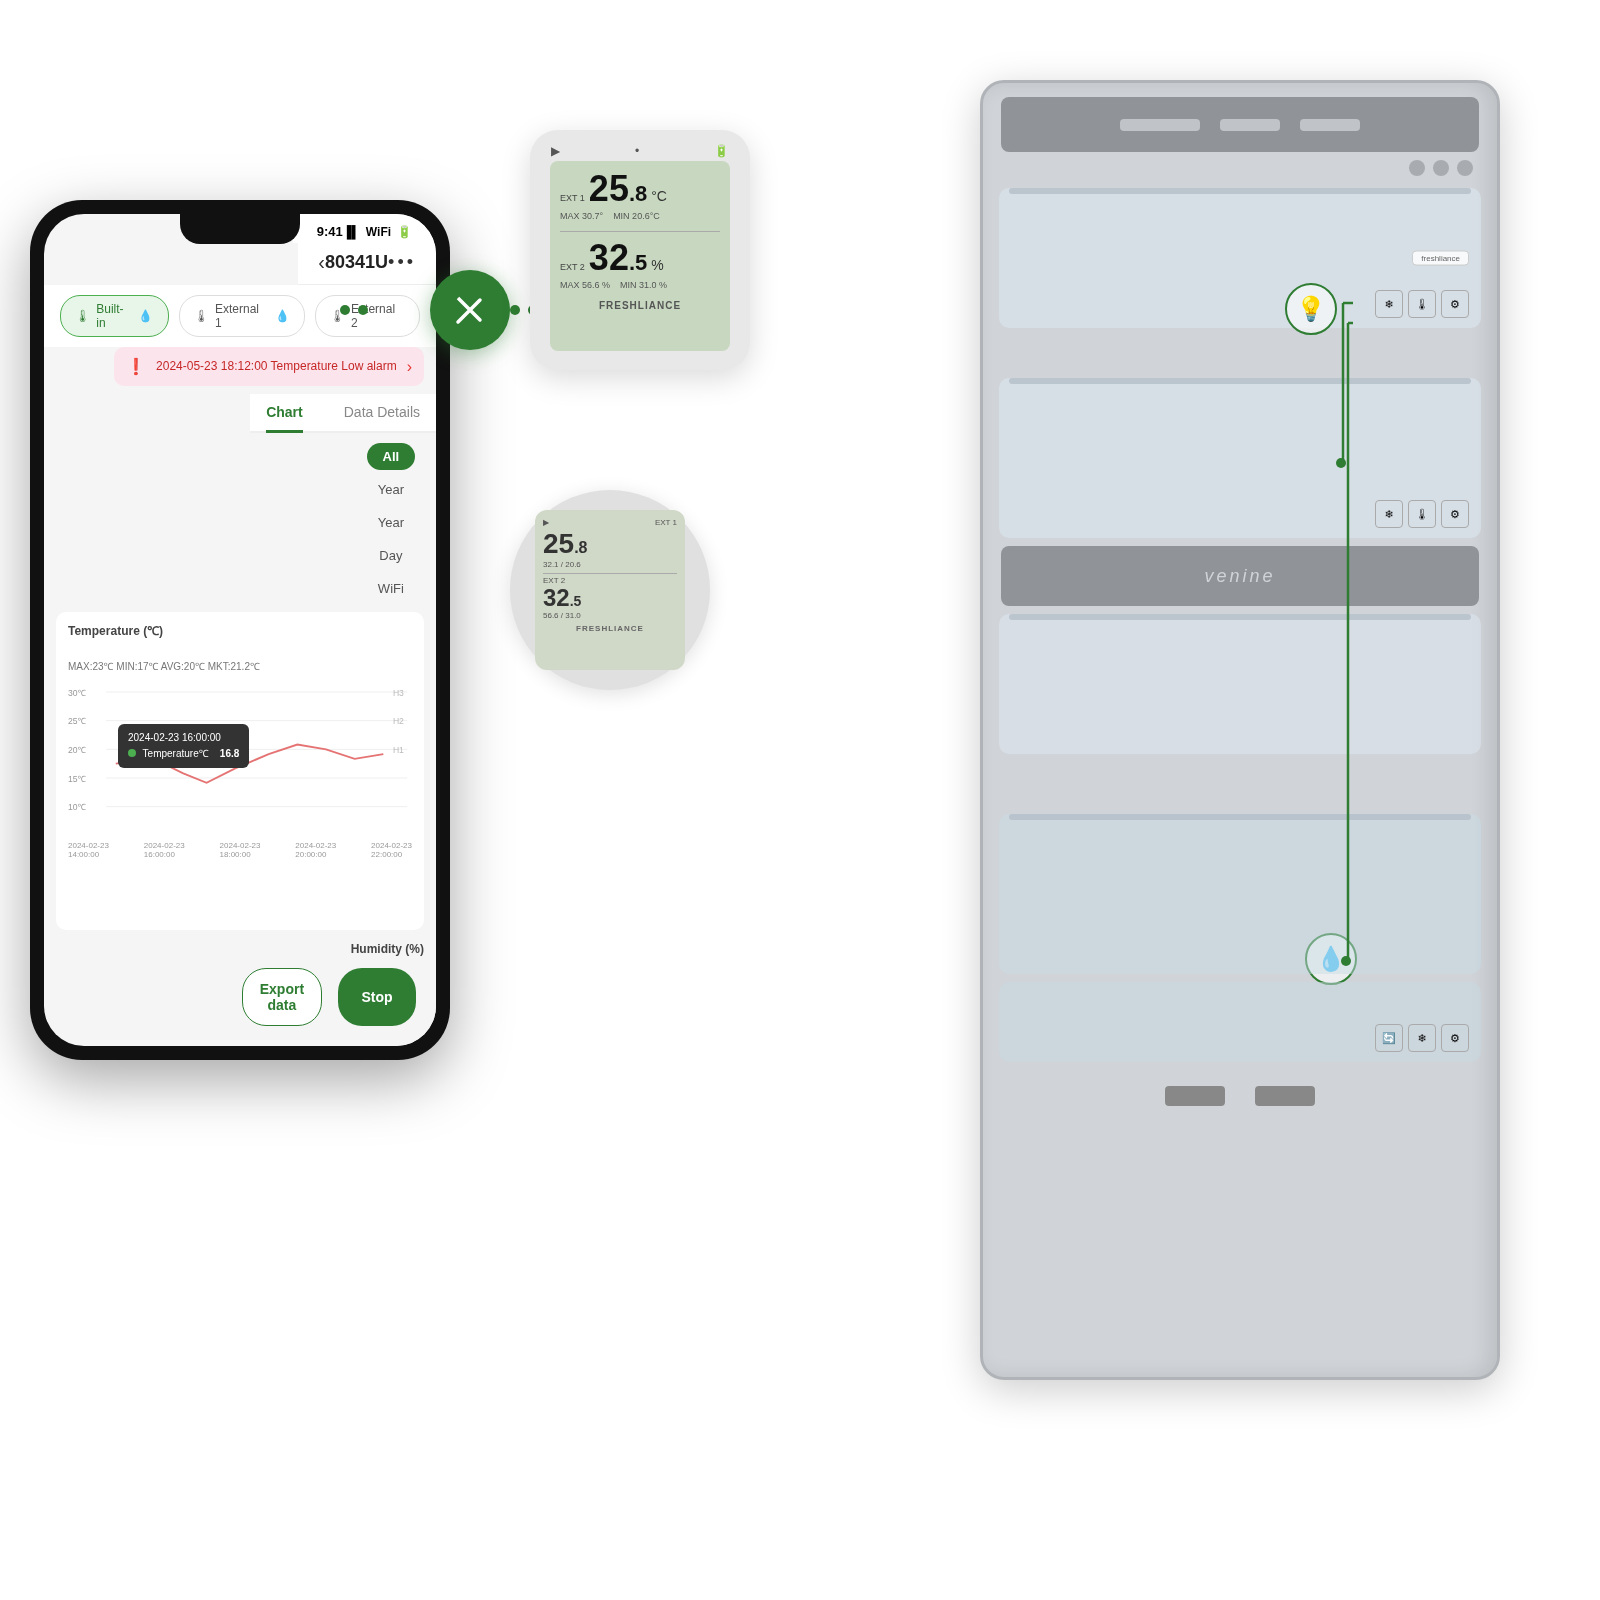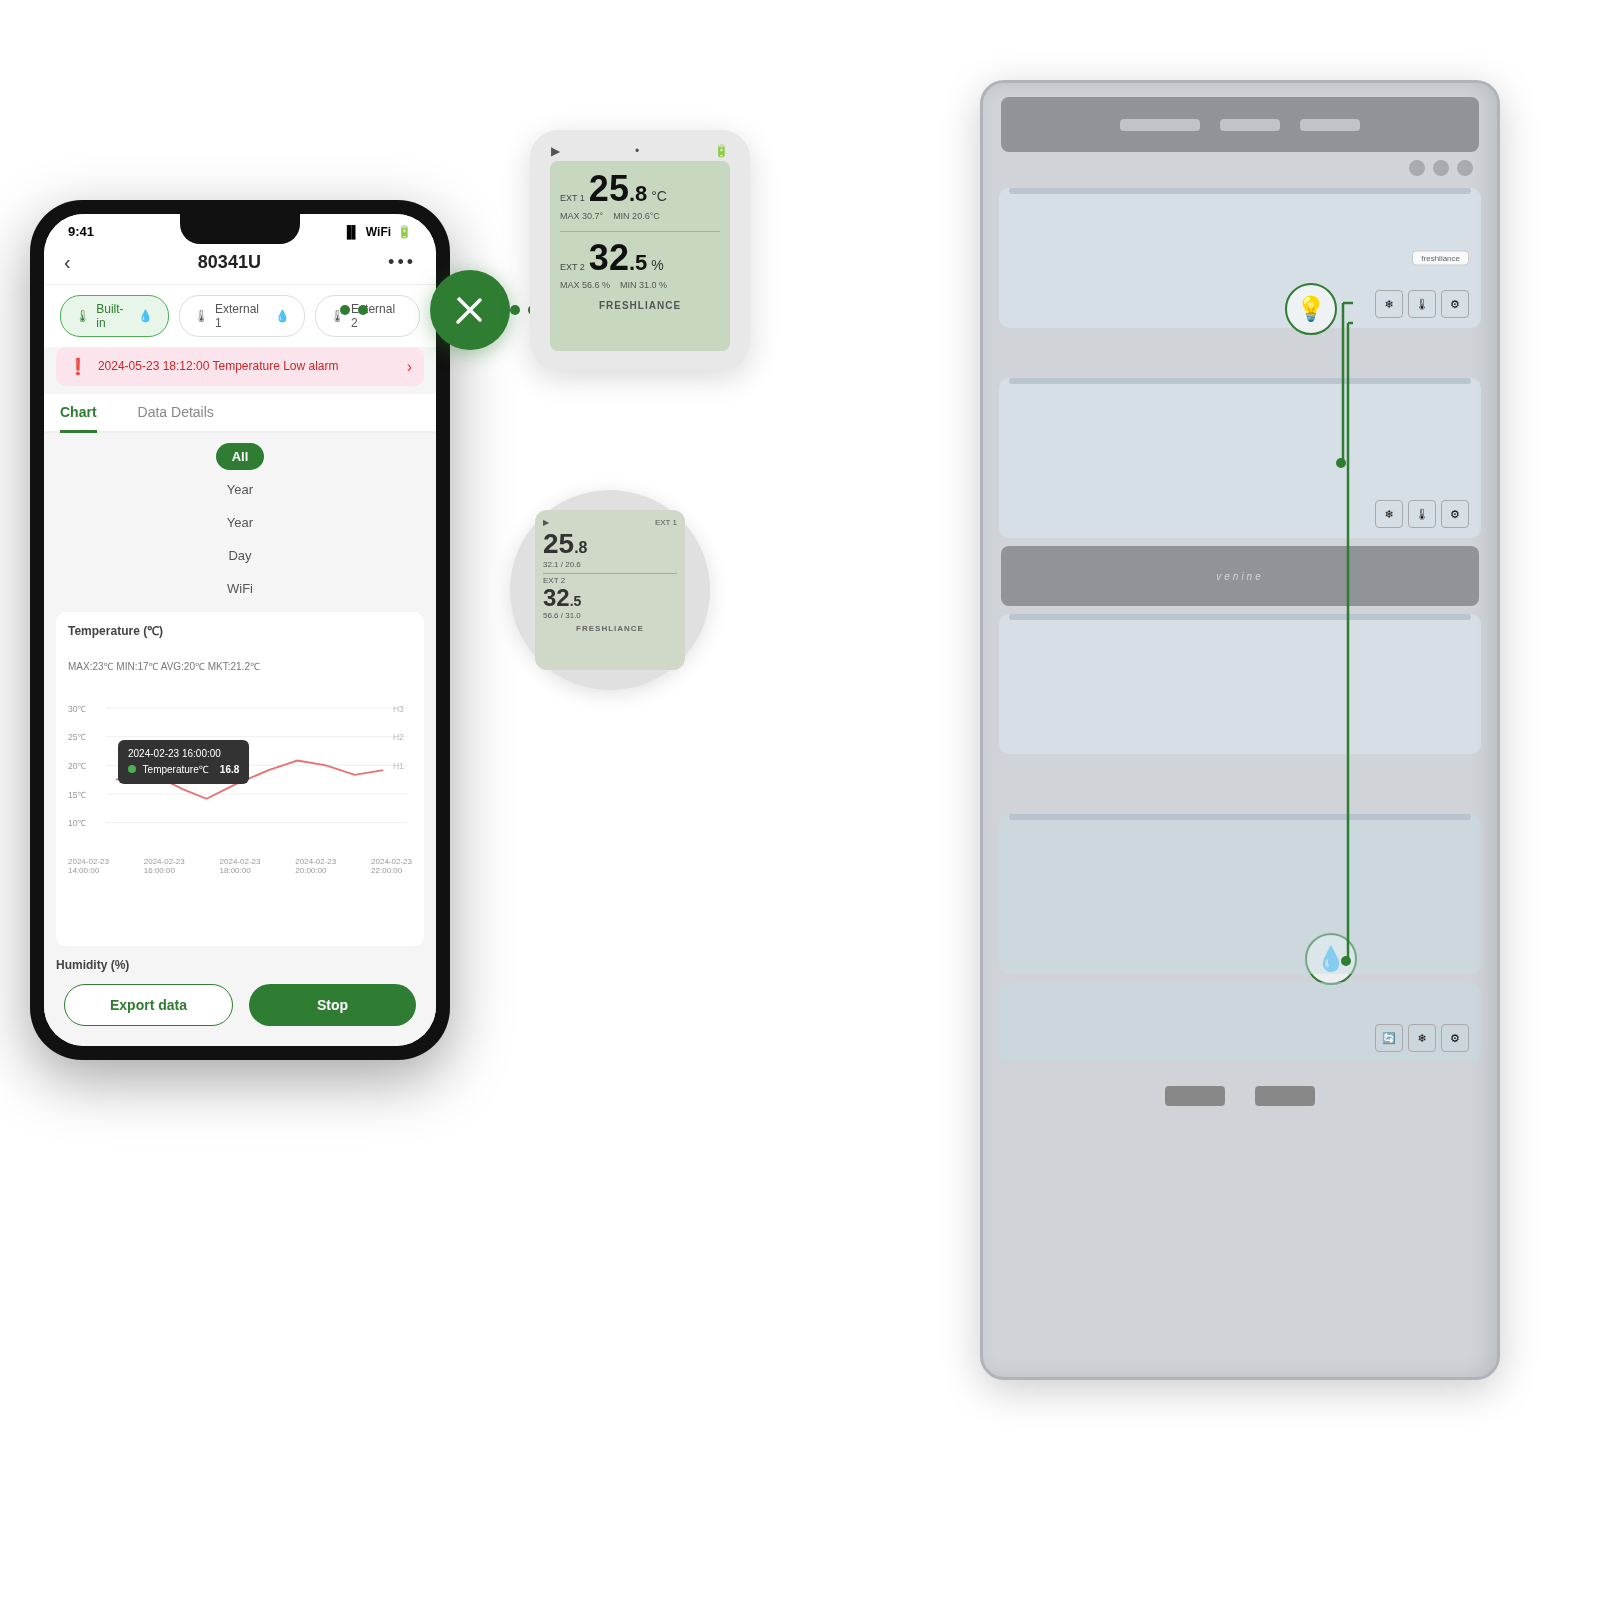--- a/index.html
+++ b/index.html
@@ -41,20 +41,21 @@
       z-index: 10;
     }
     .phone-screen {
       width: 100%;
       height: 100%;
       background: #f5f5f5;
       border-radius: 40px;
       overflow: hidden;
       display: flex;
       flex-direction: column;
+      align-items: flex-end;
     }
 
     
     .status-bar {
       background: #fff;
       display: flex;
       justify-content: space-between;
       align-items: center;
       padding: 10px 24px 4px;
       font-size: 13px;
@@ -169,21 +170,21 @@
     }
     .chart-label {
       font-size: 12px;
       color: #444;
       font-weight: 600;
       margin-bottom: 20px;
     }
     .chart-stats {
       font-size: 10px;
       color: #777;
-      margin-bottom: 22px;
+      margin-bottom: 6px;
     }
     .chart-svg-wrap {
       width: 100%;
       height: 160px;
       position: relative;
     }
     .tooltip-box {
       position: absolute;
       top: 45px;
       left: 50px;
@@ -641,21 +642,21 @@
     <div class="fridge-section" style="height:160px; margin-top:50px; background:rgba(220,230,240,0.6);">
       <div class="fridge-shelf"></div>
       <div style="position:absolute; right:12px; bottom:10px; display:flex; gap:5px;">
         <div class="fridge-icon-box">❄</div>
         <div class="fridge-icon-box">🌡</div>
         <div class="fridge-icon-box">⚙</div>
       </div>
     </div>
 
     <div style="height:60px; background:#909498; margin:6px 18px; border-radius:8px; display:flex; align-items:center; justify-content:center;">
-      <span style="font-size:10px; color:#d0d4d8; letter-spacing:3px; font-style:italic; font-weight:300;">venine</span>
+      <span style="font-size:18px; color:#d0d4d8; letter-spacing:3px; font-style:italic; font-weight:300;">venine</span>
     </div>
 
     <div class="fridge-section" style="height:140px; background:rgba(220,230,240,0.55);">
       <div class="fridge-shelf"></div>
     </div>
 
     <div style="position:absolute; right:140px; top:850px;">
       <div class="sensor-circle">
         💧
       </div>

